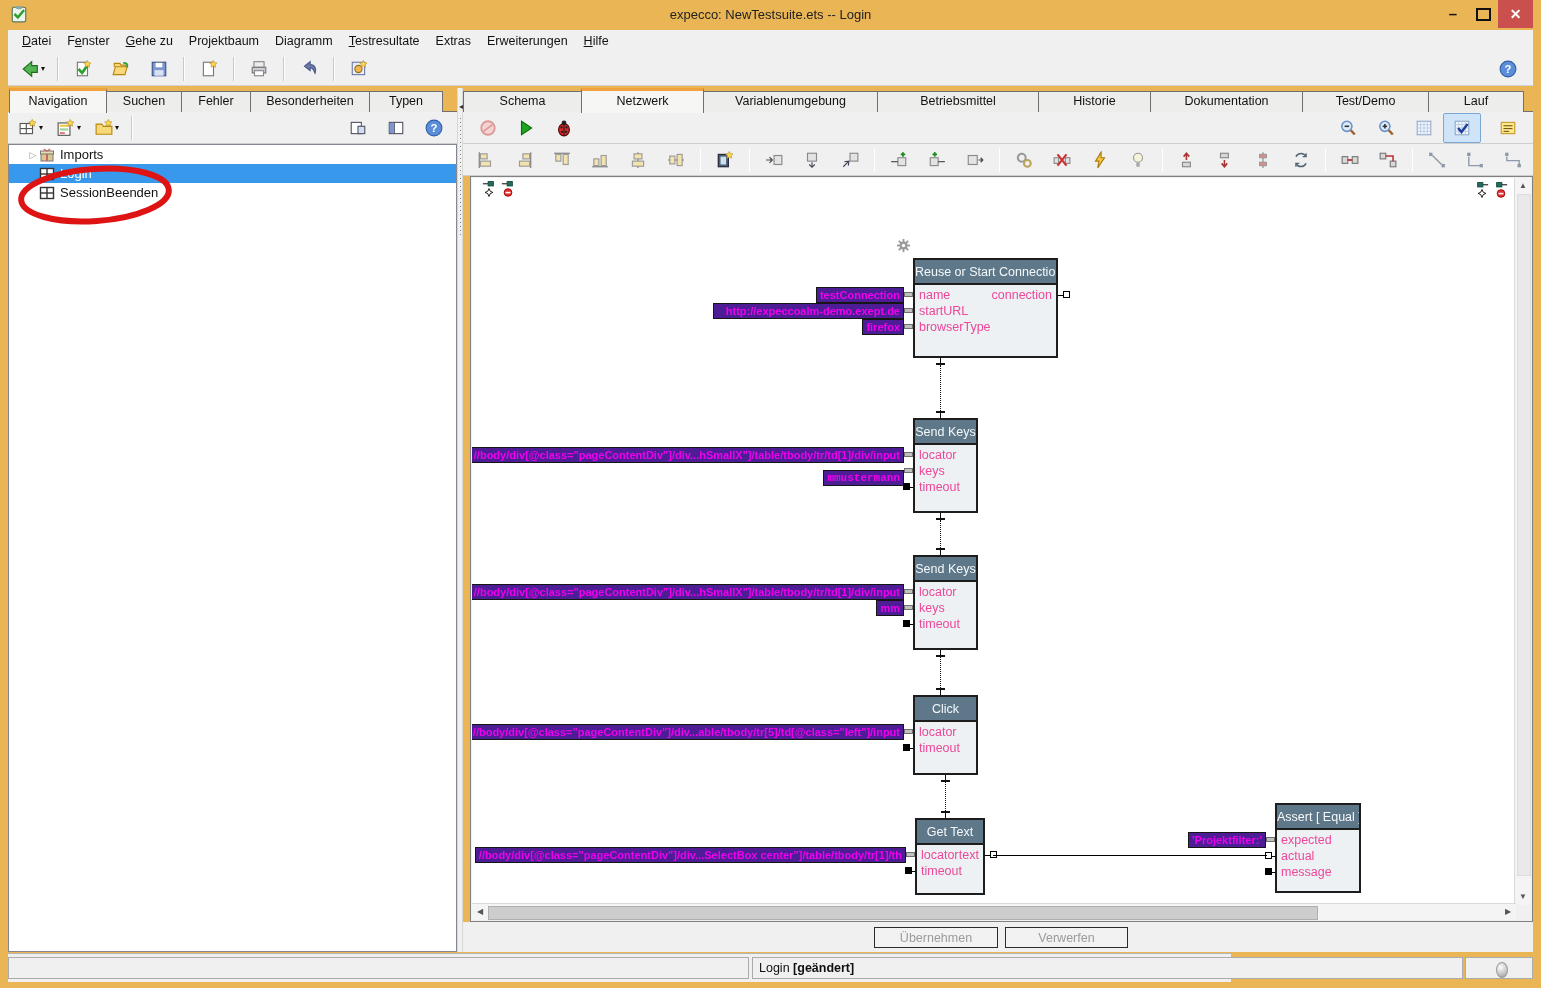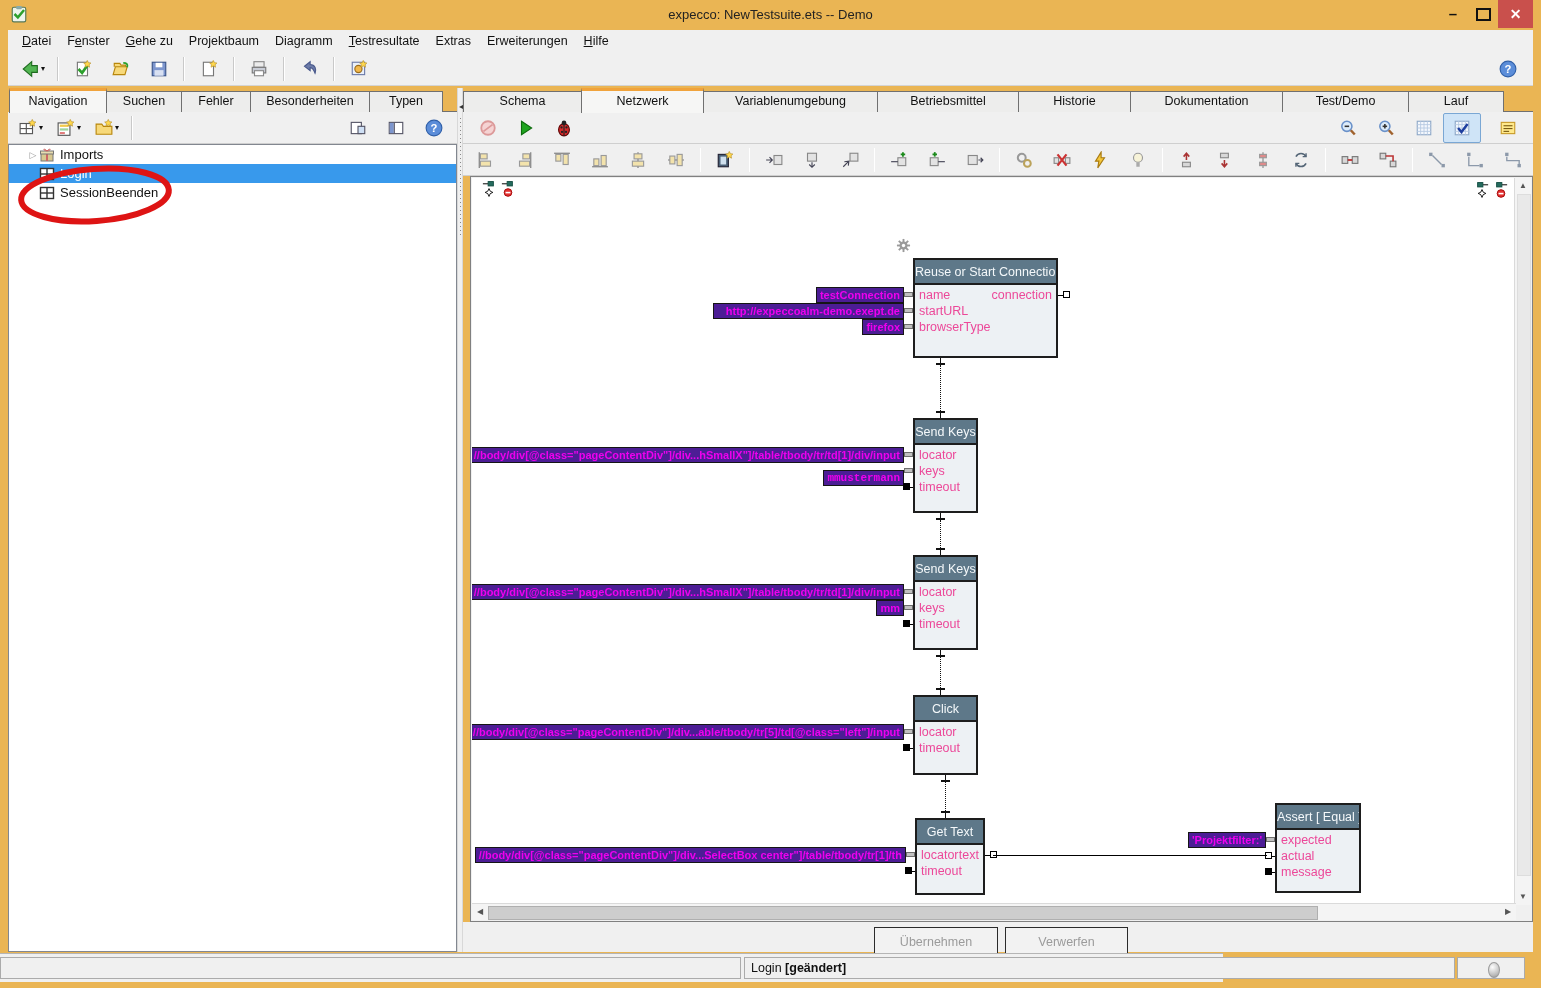--- a/index.html
+++ b/index.html
@@ -47,21 +47,21 @@
   #left-tabs{left:10px;top:88px;width:447px}
   #right-tabs{left:464px;top:88px;width:1069px}
   #left-tabs .tab:nth-child(2){width:98px}
   #left-tabs .tab:nth-child(3){width:76px}
   #left-tabs .tab:nth-child(4){width:70px}
   #left-tabs .tab:nth-child(5){width:120px}
   #left-tabs .tab:nth-child(6){width:74px}
   #right-tabs .tab:nth-child(2){width:119px}
   #right-tabs .tab:nth-child(3){width:123px}
   #right-tabs .tab:nth-child(4){width:175px}
-  #right-tabs .tab:nth-child(5){width:142px}
+  #right-tabs .tab:nth-child(5){width:162px}
   #right-tabs .tab:nth-child(6){width:113px}
   #right-tabs .tab:nth-child(7){width:153px}
   #right-tabs .tab:nth-child(8){width:127px}
   #right-tabs .tab:nth-child(9){width:96px}
   
   #left-toolbar{position:absolute;left:8px;top:112px;width:449px;height:32px;background:#F0F0F0;
     border-bottom:1px solid #CFCFCF;display:flex;align-items:center;padding:0 4px;box-sizing:border-box}
   #net-toolbar1{position:absolute;left:463px;top:112px;width:1070px;height:32px;background:#F0F0F0;
     border-bottom:1px solid #CFCFCF;display:flex;align-items:center;padding:0 6px;box-sizing:border-box}
   #net-toolbar2{position:absolute;left:463px;top:144px;width:1070px;height:32px;background:#F0F0F0;
@@ -99,26 +99,26 @@
   .pin-black{position:absolute;width:7px;height:7px;background:#000}
   .pin-open{position:absolute;width:7px;height:7px;background:#FFF;border:1.5px solid #000;box-sizing:border-box}
   .leg{position:absolute;height:1px;background:#000}
   .conn-dotted{position:absolute;width:1px;border-left:1px dotted #111}
   .conn-bar{position:absolute;width:9px;height:2px;background:#111}
   .conn-stub{position:absolute;width:1px;background:#111}
   .wire{position:absolute;height:1px;background:#000}
   .deco{position:absolute}
   
   #apply-row{position:absolute;left:463px;top:922px;width:1070px;height:30px;background:#F0F0F0}
-  .apply-btn{position:absolute;height:29px;background:#F2F2F2;border:1px solid #2B2B2B;
+  .apply-btn{position:absolute;height:21px;background:#F2F2F2;border:1px solid #2B2B2B;
     color:#9B9B9B;font-size:12.5px;font-family:"Liberation Sans",sans-serif;padding:0}
   #btn-apply{left:411px;top:5px;width:124px}
   #btn-discard{left:542px;top:5px;width:123px}
   
-  #statusbar{position:absolute;left:0;top:953px;width:1223px;height:28px;background:#F0F0F0;
+  #statusbar{position:absolute;left:8px;top:953px;width:1223px;height:28px;background:#F0F0F0;
     border-top:1px solid #B5B5B5}
   .seg{position:absolute;top:3px;height:22px;border:1px solid #ABABAB;box-sizing:border-box;
     background:#F0F0F0;line-height:20px;padding-left:6px;font-size:12.5px;white-space:nowrap;overflow:hidden}
   #seg-left{left:0px;width:741px}
   #seg-main{left:744px;width:711px}
   #seg-led{left:1457px;width:68px}
   #led{display:inline-block;width:10px;height:14px;border-radius:50%;margin:4px 0 0 24px;
     background:radial-gradient(circle at 35% 30%,#FDFDFD,#B9B9B9 70%,#8F8F8F);border:1px solid #9a9a9a}
   #annotation{position:absolute;left:0;top:0;width:1541px;height:988px;pointer-events:none;z-index:50}
   b{font-weight:bold}
@@ -127,21 +127,21 @@
 <body>
 
 <div id="titlebar">
   <span id="app-icon"><span><svg width="18" height="18" viewBox="0 0 16 16">
           <g>
             <rect x="2" y="2" width="12" height="13" rx="1.5" fill="#EDF4ED" stroke="#557755"></rect>
             <path d="M4 8 l3 3 L12.5 4.5" stroke="#2CA02C" stroke-width="2.2" fill="none"></path>
             <rect x="5.5" y="0.8" width="5" height="3" rx="1" fill="#8AA"></rect>
           </g>
         </svg></span></span>
-  <span id="win-title">expecco: NewTestsuite.ets -- Demo</span>
+  <span id="win-title">expecco: NewTestsuite.ets -- Login</span>
   <span id="btn-min" class="win-btn">–</span>
   <span id="btn-max" class="win-btn"><span class="maxbox"></span></span>
   <span id="btn-close" class="win-btn">✕</span>
 </div>
 
 <div id="menubar">
     <span class="menu-item"><u>D</u>atei</span>
     <span class="menu-item">F<u>e</u>nster</span>
     <span class="menu-item"><u>G</u>ehe zu</span>
     <span class="menu-item">Projektbaum</span>

